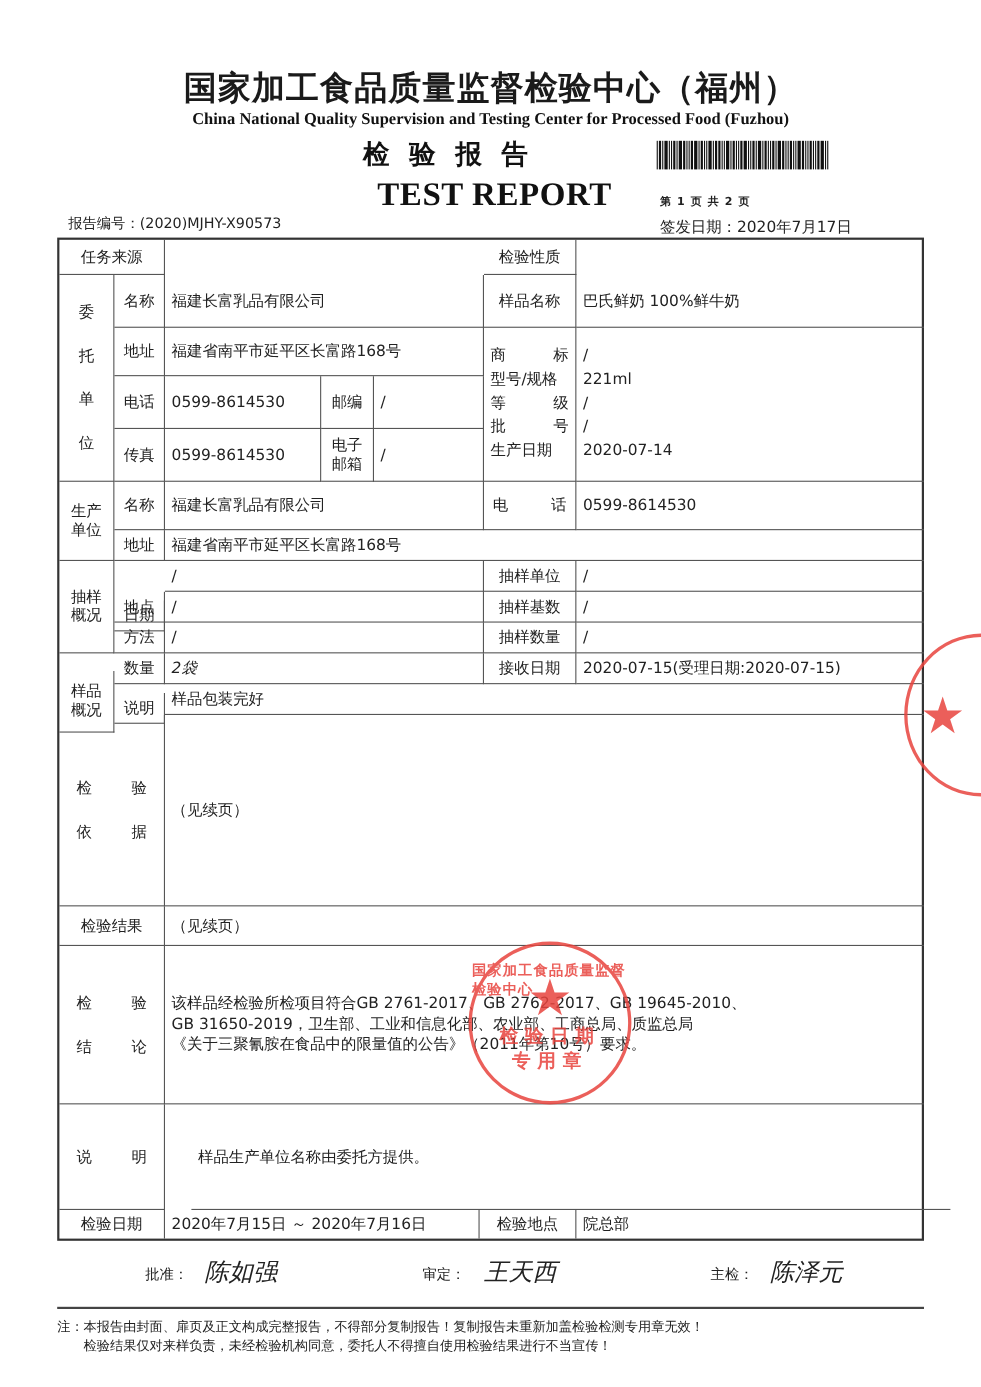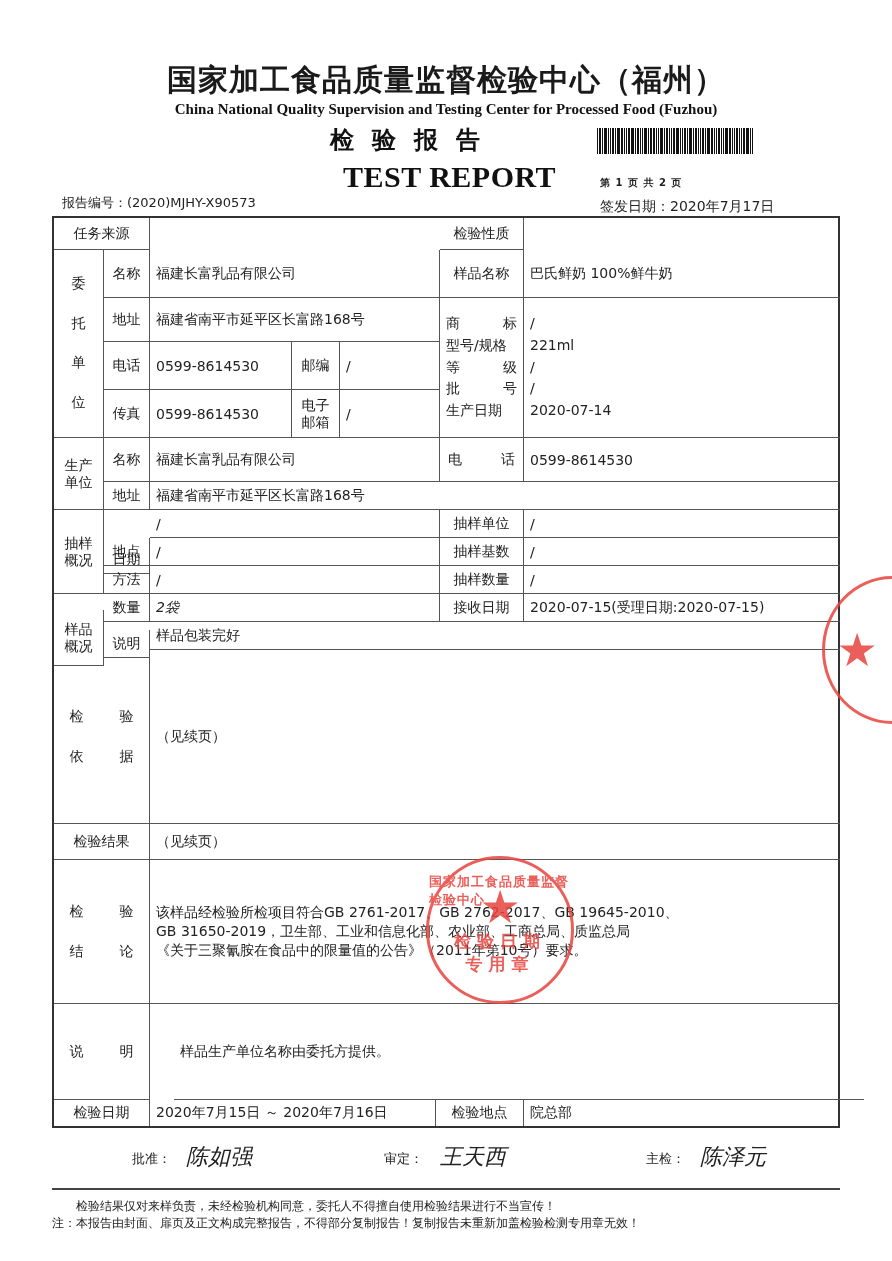--- a/index.html
+++ b/index.html
@@ -265,15 +265,15 @@
 
 <div class="abs sig-row" style="left:132px;">批准：</div>
 <div class="sig" style="left:186px;top:1142px;">陈如强</div>
 <div class="abs sig-row" style="left:384px;">审定：</div>
 <div class="sig" style="left:440px;top:1142px;">王天西</div>
 <div class="abs sig-row" style="left:646px;">主检：</div>
 <div class="sig" style="left:700px;top:1142px;">陈泽元</div>
 
 <div class="abs hr"></div>
 <div class="abs note">
+  <div>注：本报告由封面、扉页及正文构成完整报告，不得部分复制报告！复制报告未重新加盖检验检测专用章无效！</div>
   <div style="padding-left:24px;">检验结果仅对来样负责，未经检验机构同意，委托人不得擅自使用检验结果进行不当宣传！</div>
-  <div>注：本报告由封面、扉页及正文构成完整报告，不得部分复制报告！复制报告未重新加盖检验检测专用章无效！</div>
 </div>
 
 </body></html>

